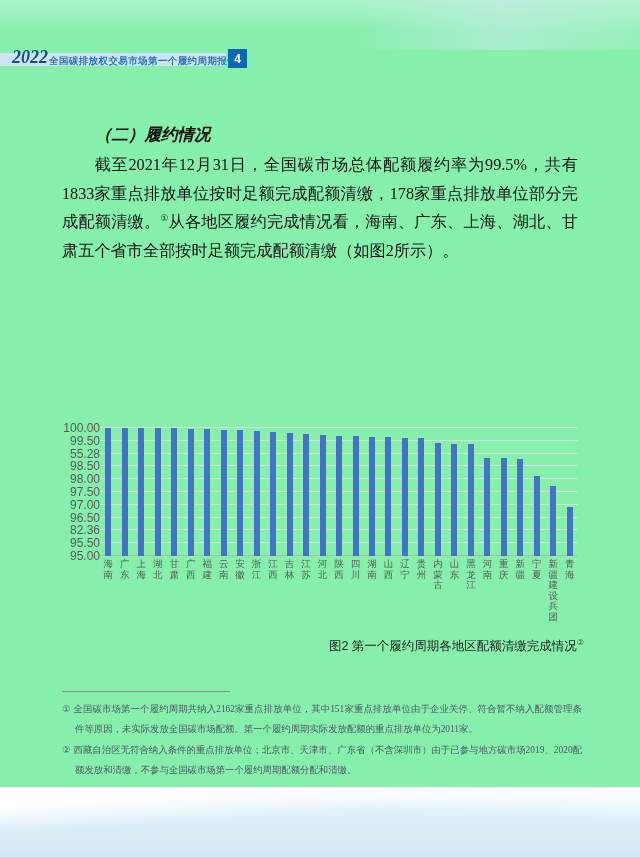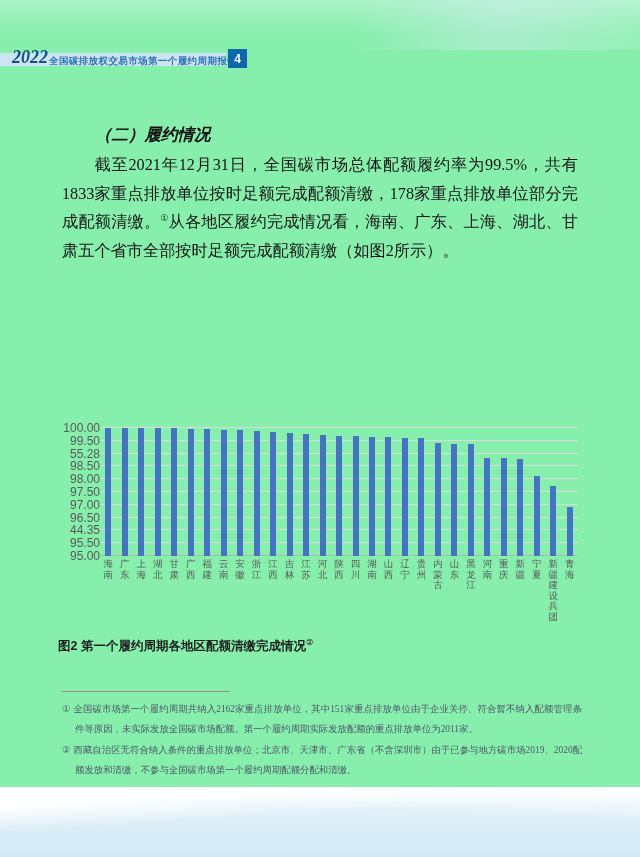--- a/index.html
+++ b/index.html
@@ -49,22 +49,22 @@
   .gridline.axisline{background:#b3b3b3;}
   .bars{position:absolute;left:0;right:0;top:0;bottom:0;display:flex;align-items:flex-end;}
   .bar-slot{flex:1;display:flex;justify-content:center;align-items:flex-end;height:100%;}
   .bar{width:6px;background:#4472c4;}
   .x-axis{margin-left:36px;display:flex;height:76px;padding-top:3px;}
   .xlabel-slot{flex:1;display:flex;justify-content:center;}
   .xlabel{font-family:"Liberation Sans",sans-serif;font-size:9.5px;line-height:10.5px;
     color:#595959;white-space:pre-line;text-align:center;}
 
   
-  .caption{position:absolute;left:58px;top:638px;width:516px;text-align:left;
-    font-family:"Liberation Sans",sans-serif;font-weight:bold;font-size:12.5px;color:#1f1f1f;}
+  .caption{position:absolute;left:68px;top:638px;width:516px;text-align:right;
+    font-family:"Liberation Sans",sans-serif;font-weight:normal;font-size:12.5px;color:#1f1f1f;}
   .caption sup{font-size:8px;color:#4a4a4a;}
 
   
   .fn-divider{position:absolute;left:62px;top:691px;width:168px;border-top:1px solid #8f8f8f;}
   .footnotes{position:absolute;left:62px;top:699px;width:520px;}
   .footnote{font-family:"Liberation Serif",serif;font-size:9.4px;line-height:20px;
     color:#4d5668;text-align:justify;padding-left:13px;text-indent:-13px;margin:0 0 1px 0;}
   .fn-marker{margin-right:3px;}
 </style>
 </head>
@@ -90,21 +90,21 @@
     <div class="chart-row">
       <div class="y-axis">
           <div class="ytick" style="top: calc(0% - 4px);">100.00</div>
           <div class="ytick" style="top: calc(10% - 4px); text-align: right;">99.50</div>
           <div class="ytick" style="top: calc(20% - 4px);">55.28</div>
           <div class="ytick" style="top: calc(30% - 4px);">98.50</div>
           <div class="ytick" style="top: calc(40% - 4px);">98.00</div>
           <div class="ytick" style="top: calc(50% - 4px);">97.50</div>
           <div class="ytick" style="top: calc(60% - 4px);">97.00</div>
           <div class="ytick" style="top: calc(70% - 4px);">96.50</div>
-          <div class="ytick" style="top: calc(80% - 4px);">44.35</div>
+          <div class="ytick" style="top: calc(80% - 4px);">82.36</div>
           <div class="ytick" style="top: calc(90% - 4px); margin-left: 17px;">95.50</div>
           <div class="ytick" style="top: calc(100% - 4px);">95.00</div>
         </div>
       <div class="plot">
           <div class="gridline" style="top: calc(0% - 1px);"></div>
           <div class="gridline" style="top: calc(10% - 1px);"></div>
           <div class="gridline" style="top: calc(20% - 1px);"></div>
           <div class="gridline" style="top: calc(30% - 1px);"></div>
           <div class="gridline" style="top: calc(40% - 1px);"></div>
           <div class="gridline" style="top: calc(50% - 1px);"></div>

